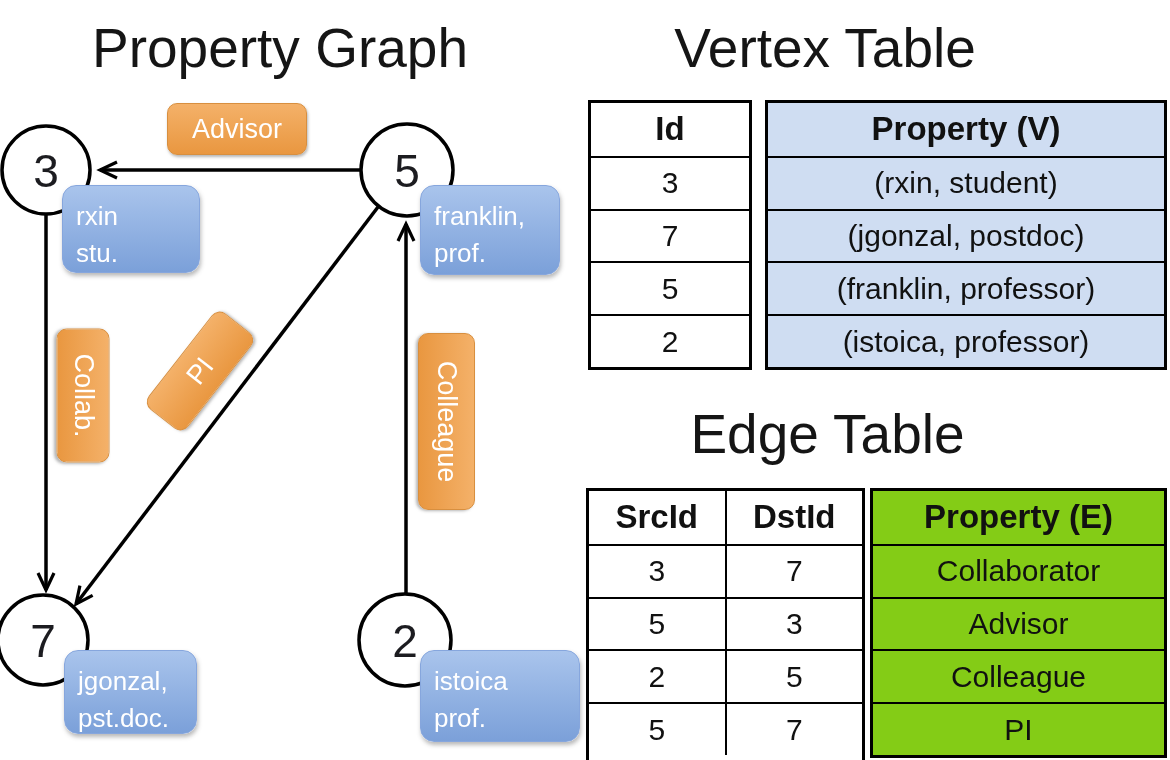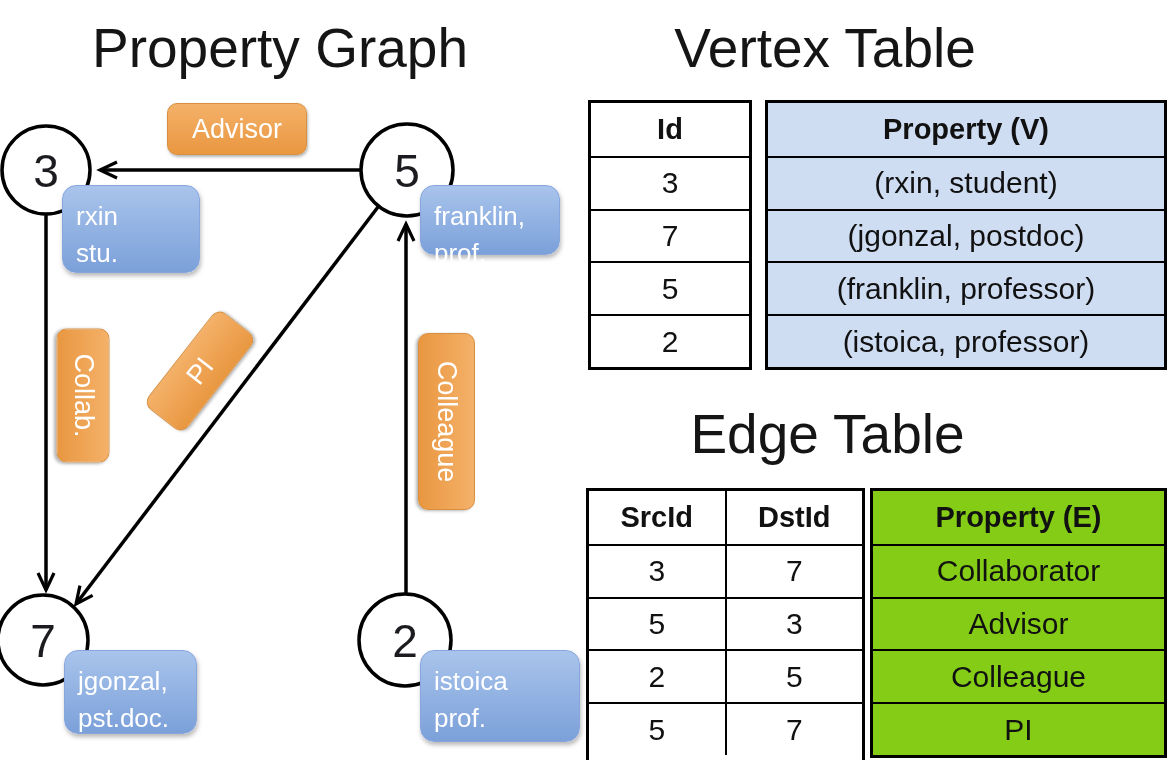--- a/index.html
+++ b/index.html
@@ -39,21 +39,21 @@
   
   .subtable{
     position:absolute;border:3px solid #000;box-sizing:border-box;
     background:#ffffff;
   }
   .subtable .trow{
     height:52.8px;display:flex;align-items:center;justify-content:center;
     font-size:30px;font-weight:300;box-sizing:border-box;
   }
   .subtable .trow:not(:first-child){border-top:2px solid #000;}
-  .subtable .trow.head{font-weight:700;font-size:29px;border-radius:6px;}
+  .subtable .trow.head{font-weight:700;font-size:33px;border-radius:6px;}
   .subtable .trow .cell{
     flex:1;height:100%;display:flex;align-items:center;justify-content:center;
     box-sizing:border-box;
   }
   .subtable .trow .cell.c2{border-left:2px solid #000;}
   .vfill{background:#cfddf2;}
   .efill{background:#84cc16;}
 </style>
 </head>
 <body>
@@ -95,21 +95,21 @@
     <span>PI</span>
   </div>
   <div class="edge-label" style="left:358px;top:393px;width:177px;height:57px;transform:rotate(90deg);">
     <span>Colleague</span>
   </div>
 
   <div class="prop-box" style="left:62px;top:185px;width:138px;height:88px;">
     <div>rxin</div>
     <div>stu.</div>
   </div>
-  <div class="prop-box" style="left:420px;top:185px;width:140px;height:70px;">
+  <div class="prop-box" style="left:420px;top:185px;width:140px;height:90px;">
     <div>franklin,</div>
     <div>prof.</div>
   </div>
   <div class="prop-box" style="left:64px;top:650px;width:133px;height:84px;">
     <div>jgonzal,</div>
     <div>pst.doc.</div>
   </div>
   <div class="prop-box" style="left:420px;top:650px;width:160px;height:92px;">
     <div>istoica</div>
     <div>prof.</div>

